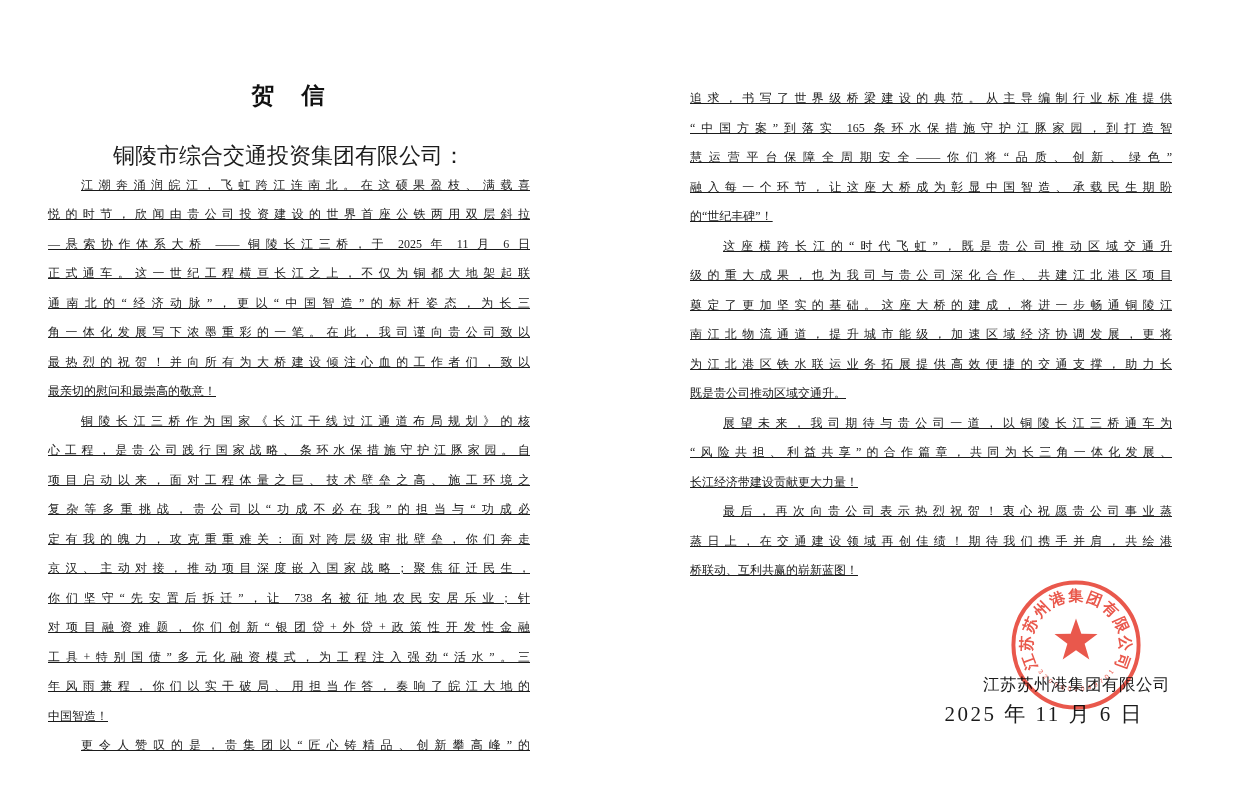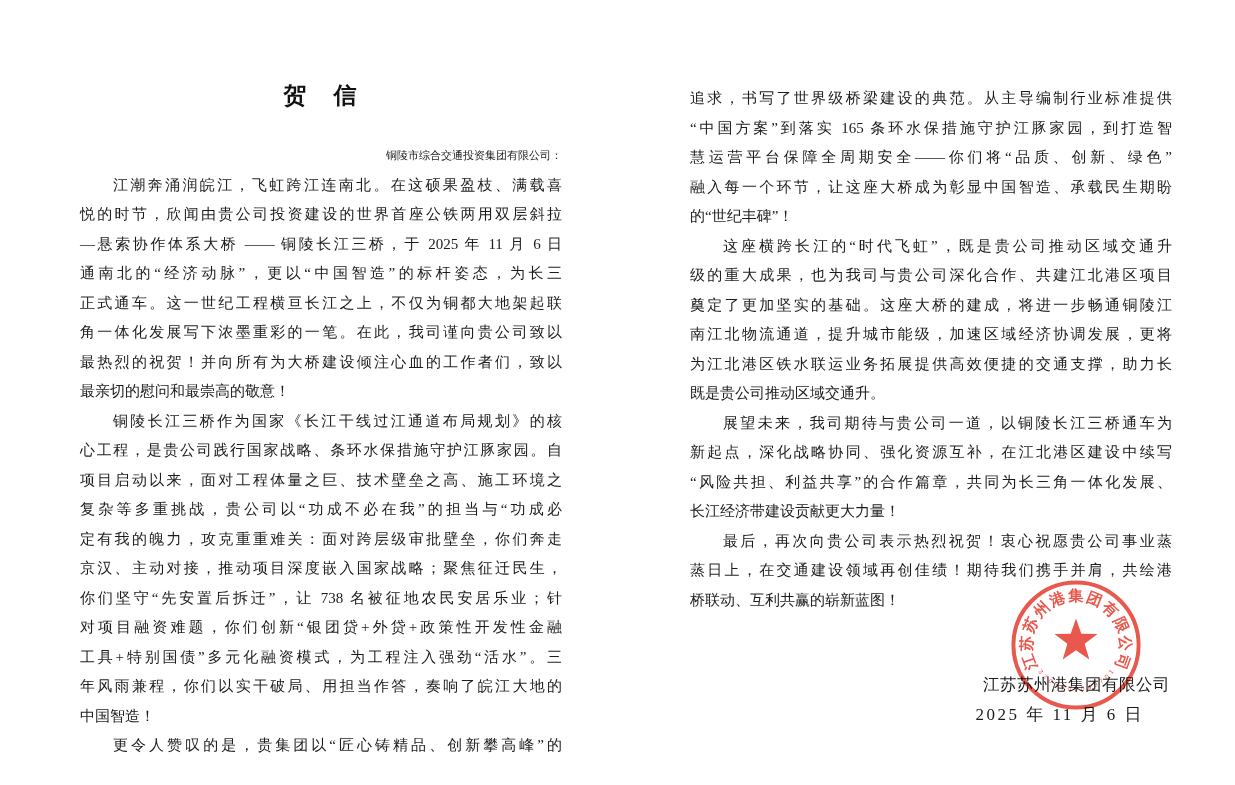--- a/index.html
+++ b/index.html
@@ -5,57 +5,58 @@
   html, body { margin: 0; padding: 0; }
   body {
     width: 1235px; height: 785px;
     background: #ffffff;
     position: relative;
     overflow: hidden;
     font-family: "Liberation Serif", "DejaVu Serif", serif;
     color: #1b1b1b;
   }
   .page-col { position: absolute; top: 0; height: 785px; }
-  #left-page  { left: 48px;  width: 482px; margin-left: 32px; }
+  #left-page  { left: 48px;  width: 482px; }
   #right-page { left: 690px; width: 482px; }
 
   .doc-title {
     position: absolute; top: 80px; left: 0; width: 100%;
     margin: 0; text-align: center;
     font-size: 23px; font-weight: 700; letter-spacing: 2px;
     font-family: "Liberation Sans", "DejaVu Sans", sans-serif;
     color: #111;
   }
 
   .salutation {
     position: absolute; top: 141px; left: 0; width: 100%;
-    height: 29.5px; line-height: 29.5px; font-size: 11px;
-    text-align: right;
+    height: 29.5px; line-height: 29.5px; font-size: 22px;
+    text-align: center;
   }
 
   .lines { position: absolute; left: 0; width: 100%; }
   #left-lines  { top: 170.5px; }
   #right-lines { top: 84px; }
 
   .line {
-    height: 29.5px; line-height: 29.5px; font-size: 15px;
+    height: 29.5px; line-height: 29.5px; font-size: 12px;
     text-align: justify; text-align-last: justify;
     text-justify: inter-ideograph;
+    text-decoration: underline;
   }
   .line.first { padding-left: 33px; }
   .line.end { text-align: right; text-align-last: left; }
 
   .signature {
     position: absolute; top: 670px; right: 2px;
     height: 29.5px; line-height: 29.5px; font-size: 16.5px;
     text-align: right; letter-spacing: 0.5px;
   }
   .sign-date {
     position: absolute; top: 700px; right: 28px;
-    height: 29.5px; line-height: 29.5px; font-size: 17px;
+    height: 29.5px; line-height: 29.5px; font-size: 21px;
     text-align: right; letter-spacing: 2.5px;
   }
 
   #seal {
     position: absolute; left: 1007px; top: 576px;
     width: 138px; height: 138px;
     mix-blend-mode: multiply; opacity: 0.92;
     pointer-events: none;
   }
 </style>
@@ -64,22 +65,22 @@
 
 <div>
 
   <section class="page-col" id="left-page">
     <h1 class="doc-title">贺　信</h1>
     <div class="salutation">铜陵市综合交通投资集团有限公司：</div>
     <div class="lines" id="left-lines">
         <div class="line first">江潮奔涌润皖江，飞虹跨江连南北。在这硕果盈枝、满载喜</div>
         <div class="line body">悦的时节，欣闻由贵公司投资建设的世界首座公铁两用双层斜拉</div>
         <div class="line body">—悬索协作体系大桥 —— 铜陵长江三桥，于 2025 年 11 月 6 日</div>
+        <div class="line body">正式通车。这一世纪工程横亘长江之上，不仅为铜都大地架起联</div>
         <div class="line body">通南北的“经济动脉”，更以“中国智造”的标杆姿态，为长三</div>
-        <div class="line body">正式通车。这一世纪工程横亘长江之上，不仅为铜都大地架起联</div>
         <div class="line body">角一体化发展写下浓墨重彩的一笔。在此，我司谨向贵公司致以</div>
         <div class="line body">最热烈的祝贺！并向所有为大桥建设倾注心血的工作者们，致以</div>
         <div class="line end">最亲切的慰问和最崇高的敬意！</div>
         <div class="line first">铜陵长江三桥作为国家《长江干线过江通道布局规划》的核</div>
         <div class="line body">心工程，是贵公司践行国家战略、条环水保措施守护江豚家园。自</div>
         <div class="line body">项目启动以来，面对工程体量之巨、技术壁垒之高、施工环境之</div>
         <div class="line body">复杂等多重挑战，贵公司以“功成不必在我”的担当与“功成必</div>
         <div class="line body">定有我的魄力，攻克重重难关：面对跨层级审批壁垒，你们奔走</div>
         <div class="line body">京汉、主动对接，推动项目深度嵌入国家战略；聚焦征迁民生，</div>
         <div class="line body">你们坚守“先安置后拆迁”，让 738 名被征地农民安居乐业；针</div>
@@ -98,21 +99,20 @@
         <div class="line body">慧运营平台保障全周期安全——你们将“品质、创新、绿色”</div>
         <div class="line body">融入每一个环节，让这座大桥成为彰显中国智造、承载民生期盼</div>
         <div class="line end">的“世纪丰碑”！</div>
         <div class="line first">这座横跨长江的“时代飞虹”，既是贵公司推动区域交通升</div>
         <div class="line body">级的重大成果，也为我司与贵公司深化合作、共建江北港区项目</div>
         <div class="line body">奠定了更加坚实的基础。这座大桥的建成，将进一步畅通铜陵江</div>
         <div class="line body">南江北物流通道，提升城市能级，加速区域经济协调发展，更将</div>
         <div class="line body">为江北港区铁水联运业务拓展提供高效便捷的交通支撑，助力长</div>
         <div class="line end">既是贵公司推动区域交通升。</div>
         <div class="line first">展望未来，我司期待与贵公司一道，以铜陵长江三桥通车为</div>
-        <div class="line body">新起点，深化战略协同、强化资源互补，在江北港区建设中续写</div>
         <div class="line body">“风险共担、利益共享”的合作篇章，共同为长三角一体化发展、</div>
         <div class="line end">长江经济带建设贡献更大力量！</div>
         <div class="line first">最后，再次向贵公司表示热烈祝贺！衷心祝愿贵公司事业蒸</div>
         <div class="line body">蒸日上，在交通建设领域再创佳绩！期待我们携手并肩，共绘港</div>
         <div class="line end">桥联动、互利共赢的崭新蓝图！</div>
       </div>
     <div class="signature">江苏苏州港集团有限公司</div>
     <div class="sign-date">2025 年 11 月 6 日</div>
   </section>
 

